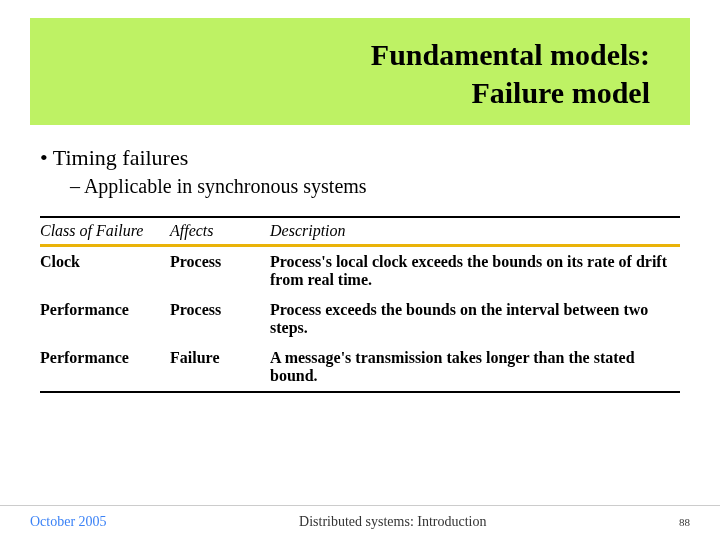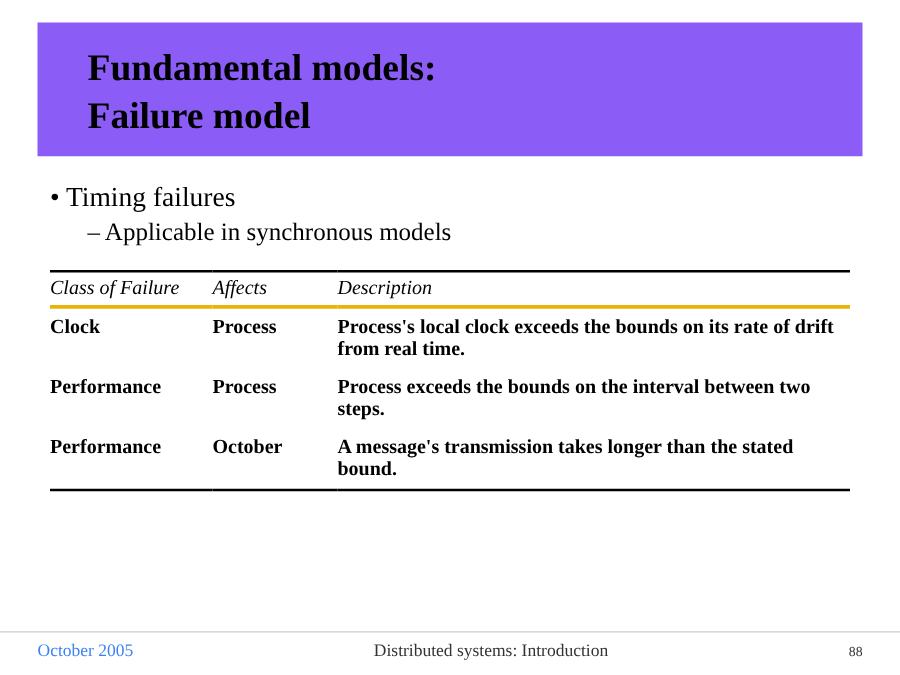--- a/index.html
+++ b/index.html
@@ -20,22 +20,22 @@
     .slide {
       width: 720px;
       height: 540px;
       background: #ffffff;
       display: flex;
       flex-direction: column;
       padding: 0;
     }
 
     .title-area {
-      background: #8b5cf6;
-      text-align: left;
+      background: #bef264;
+      text-align: right;
       padding: 18px 40px 14px 40px;
       margin: 18px 30px 0 30px;
     }
 
     .title-text {
       font-size: 30px;
       font-weight: bold;
       color: #000000;
       line-height: 1.25;
     }
@@ -130,21 +130,21 @@
 
   <div class="title-area">
     <div class="title-text">
       <span>Fundamental models:</span><br>
       <span>Failure model</span>
     </div>
   </div>
 
   <div class="content-area">
     <div class="bullet-point">• Timing failures</div>
-    <div class="sub-bullet">– Applicable in synchronous models</div>
+    <div class="sub-bullet">– Applicable in synchronous systems</div>
 
     <div class="table-section">
       <table class="failure-table">
         <thead>
           <tr class="header-row">
             <td class="col-class">Class of Failure</td>
             <td class="col-affects">Affects</td>
             <td class="col-desc">Description</td>
           </tr>
         </thead>
@@ -154,21 +154,21 @@
             <td class="col-affects">Process</td>
             <td class="col-desc">Process's local clock exceeds the bounds on its rate of drift from real time.</td>
           </tr>
           <tr class="data-row">
             <td class="col-class">Performance</td>
             <td class="col-affects">Process</td>
             <td class="col-desc">Process exceeds the bounds on the interval between two steps.</td>
           </tr>
           <tr class="data-row last-row">
             <td class="col-class">Performance</td>
-            <td class="col-affects">October</td>
+            <td class="col-affects">Failure</td>
             <td class="col-desc">A message's transmission takes longer than the stated bound.</td>
           </tr>
         </tbody>
       </table>
     </div>
   </div>
 
   <div class="footer">
     <div class="footer-left">October 2005</div>
     <div class="footer-center">Distributed systems: Introduction</div>

